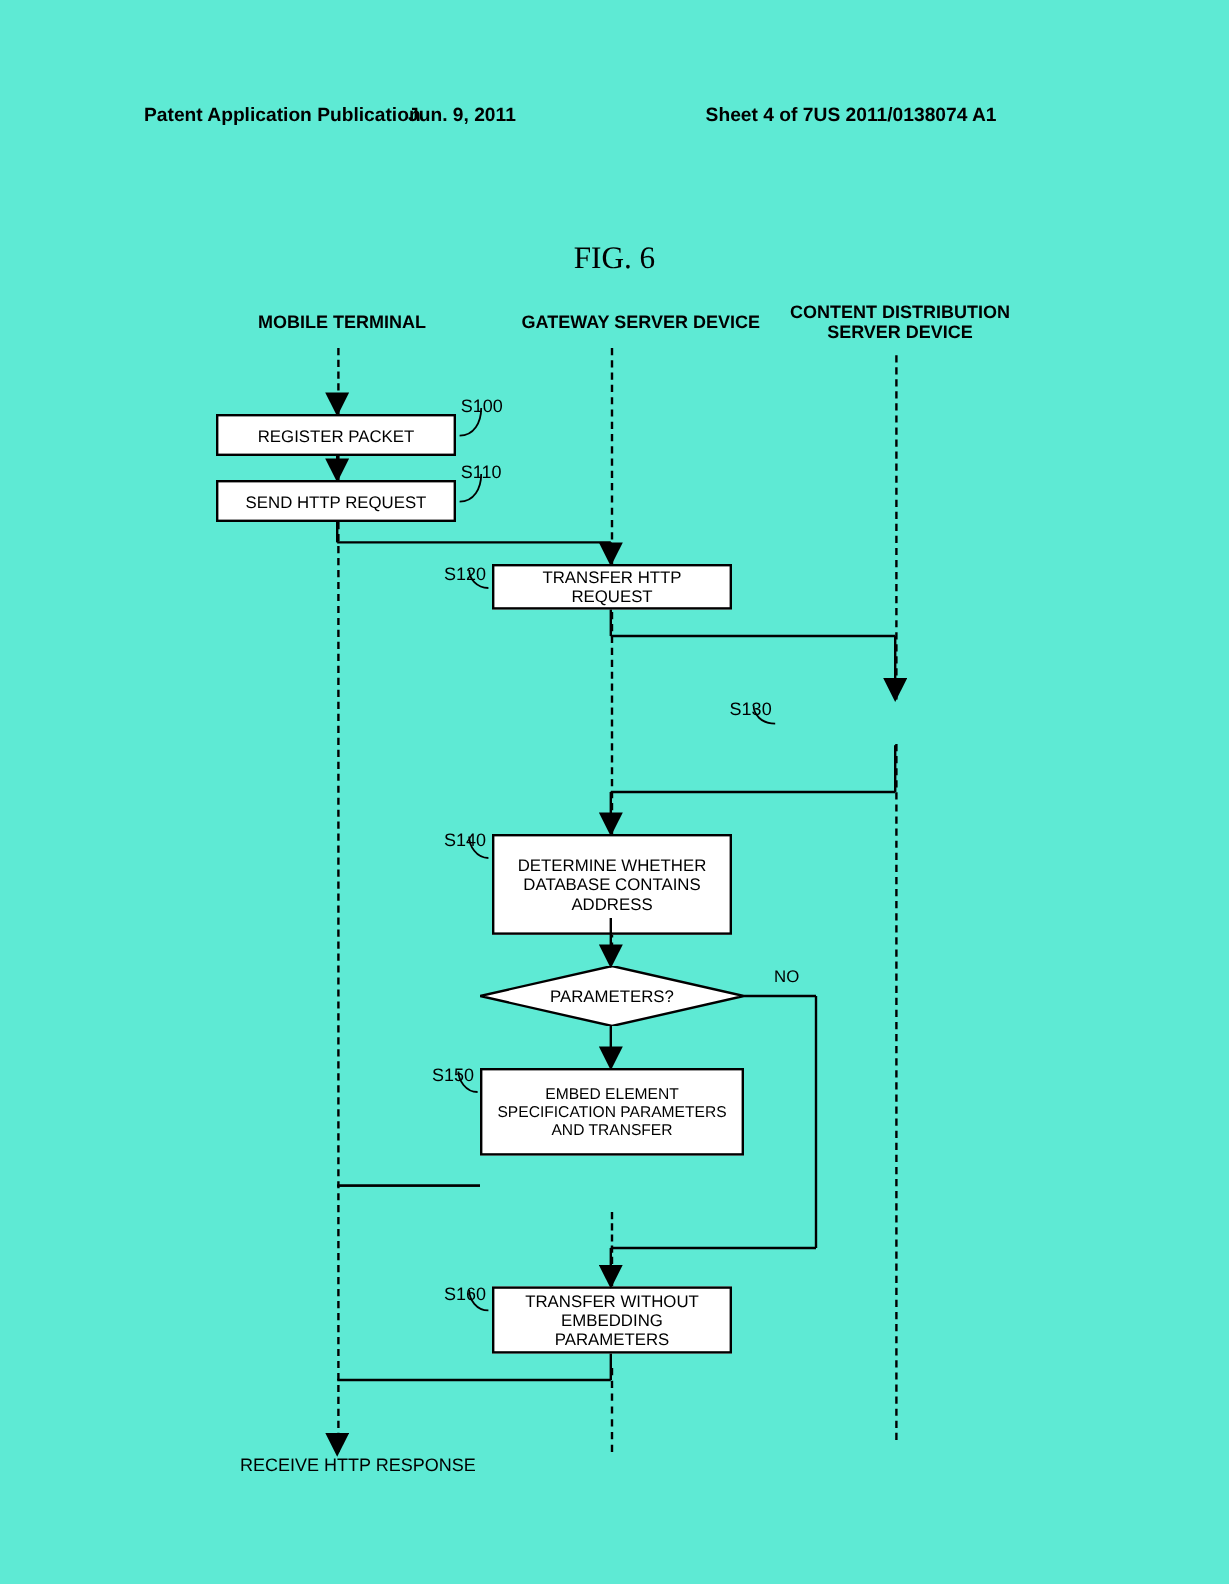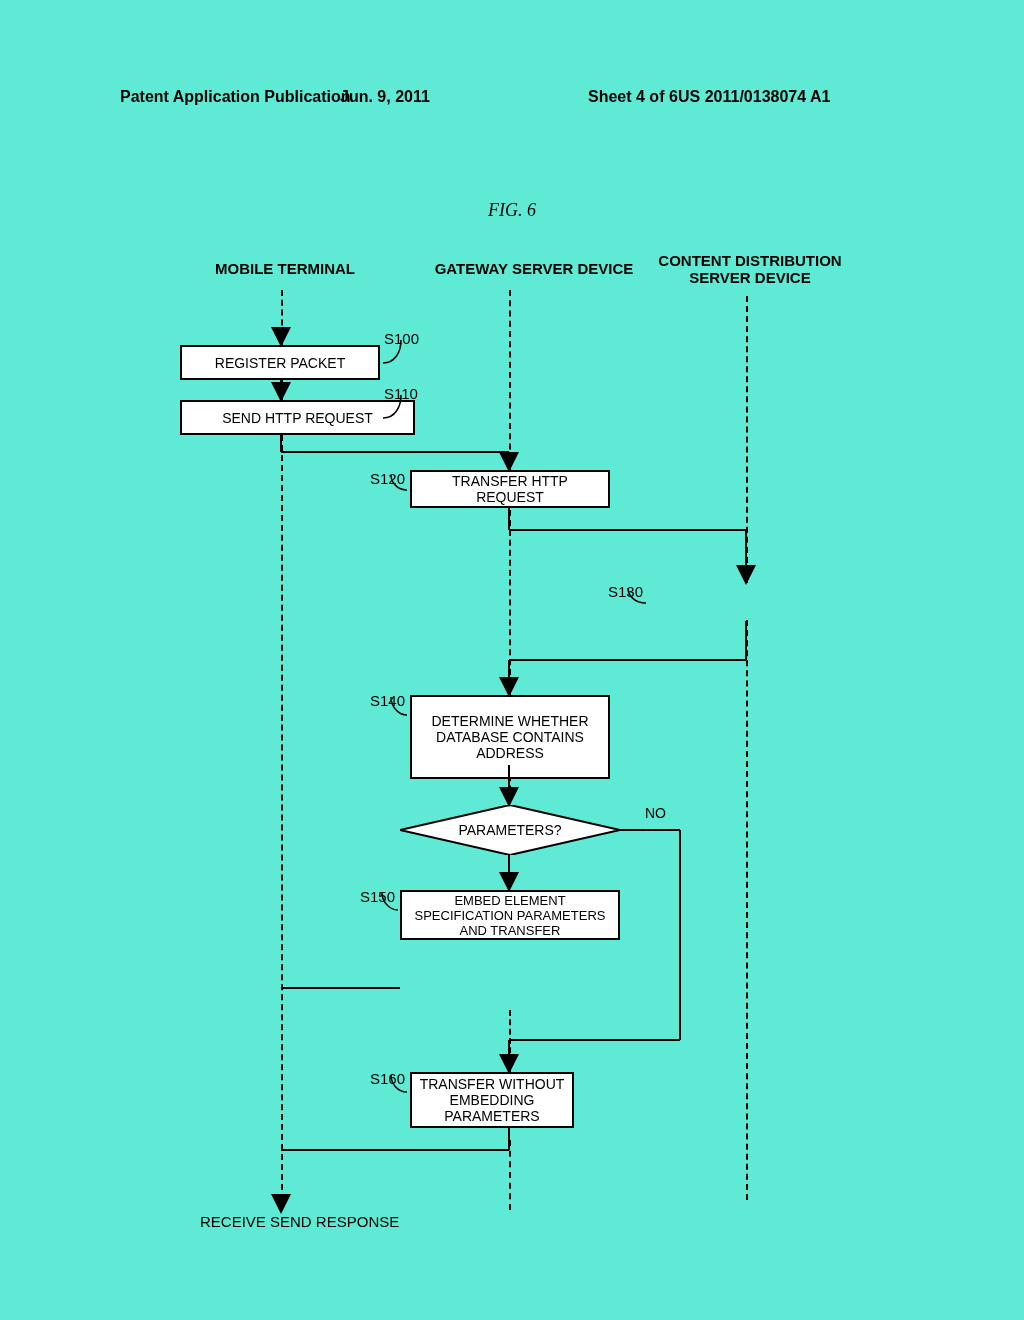--- a/index.html
+++ b/index.html
@@ -25,23 +25,22 @@
   .header .hl-left { position: absolute; left: 120px; }
   .header .hl-center { position: absolute; left: 340px; }
   .header .hl-right1 { position: absolute; left: 588px; }
   .header .hl-right2 { position: absolute; left: 678px; }
 
   .fig-title {
     position: absolute;
     top: 200px;
     width: 100%;
     text-align: center;
-    font-style: italic;
     font-family: "Times New Roman", serif;
-    font-size: 18px;
+    font-size: 26px;
   }
 
   .lane-header {
     position: absolute;
     font-size: 15px;
     font-weight: bold;
     text-align: center;
   }
 
   .lifeline {
@@ -103,21 +102,21 @@
   }
 </style>
 </head>
 <body>
 
 <div class="page">
 
   <div class="header">
     <span class="hl-left">Patent Application Publication</span>
     <span class="hl-center">Jun. 9, 2011</span>
-    <span class="hl-right1">Sheet 4 of 6</span>
+    <span class="hl-right1">Sheet 4 of 7</span>
     <span class="hl-right2">US 2011/0138074 A1</span>
   </div>
 
   <div class="fig-title">FIG. 6</div>
 
   <div class="lane-header" style="left:210px;top:260px;width:150px;">MOBILE TERMINAL</div>
   <div class="lane-header" style="left:424px;top:260px;width:220px;">GATEWAY SERVER DEVICE</div>
   <div class="lane-header" style="left:640px;top:252px;width:220px;text-align:center;line-height:1.15;">CONTENT DISTRIBUTION SERVER DEVICE</div>
 
   <div class="lifeline" style="left:281px;top:290px;height:55px;"></div>
@@ -130,47 +129,47 @@
   <div class="lifeline" style="left:509px;top:905px;height:30px;"></div>
   <div class="lifeline" style="left:509px;top:1010px;height:62px;"></div>
   <div class="lifeline" style="left:509px;top:1140px;height:70px;"></div>
 
   <div class="lifeline" style="left:746px;top:296px;height:287px;"></div>
   <div class="lifeline" style="left:746px;top:620px;height:580px;"></div>
 
   <div class="box" style="left:180px;top:345px;width:200px;height:35px;">REGISTER PACKET</div>
   <div class="step-label" style="left:384px;top:330px;">S100</div>
 
-  <div class="box" style="left:180px;top:400px;width:235px;height:35px;">SEND HTTP REQUEST</div>
+  <div class="box" style="left:180px;top:400px;width:200px;height:35px;">SEND HTTP REQUEST</div>
   <div class="step-label" style="left:384px;top:385px;">S110</div>
 
   <div class="box" style="left:410px;top:470px;width:200px;height:38px;">TRANSFER HTTP REQUEST</div>
   <div class="step-label" style="left:370px;top:470px;">S120</div>
 
   <div class="step-label" style="left:608px;top:583px;">S130</div>
 
   <div class="box" style="left:410px;top:695px;width:200px;height:84px;">DETERMINE WHETHER DATABASE CONTAINS ADDRESS</div>
   <div class="step-label" style="left:370px;top:692px;">S140</div>
 
   <div class="diamond-wrap" style="left:400px;top:805px;width:220px;height:50px;">
     <svg class="diamond" viewBox="0 0 220 50">
       <polygon points="110,0 220,25 110,50 0,25" fill="#fff" stroke="#000" stroke-width="2"></polygon>
     </svg>
     <div class="diamond-label">PARAMETERS?</div>
   </div>
   <div class="text-label" style="left:645px;top:805px;">NO</div>
   <div class="text-label" style="left:450px;top:865px;margin-top:36px;">YES</div>
 
-  <div class="box" style="left:400px;top:890px;width:220px;height:50px;font-size:13px;">EMBED ELEMENT SPECIFICATION PARAMETERS AND TRANSFER</div>
+  <div class="box" style="left:400px;top:890px;width:220px;height:73px;font-size:13px;">EMBED ELEMENT SPECIFICATION PARAMETERS AND TRANSFER</div>
   <div class="step-label" style="left:360px;top:888px;">S150</div>
 
-  <div class="box" style="left:410px;top:1072px;width:164px;height:56px;">TRANSFER WITHOUT EMBEDDING PARAMETERS</div>
+  <div class="box" style="left:410px;top:1072px;width:200px;height:56px;">TRANSFER WITHOUT EMBEDDING PARAMETERS</div>
   <div class="step-label" style="left:370px;top:1070px;">S160</div>
 
-  <div class="bottom-text" style="left:200px;top:1213px;">RECEIVE SEND RESPONSE</div>
+  <div class="bottom-text" style="left:200px;top:1213px;">RECEIVE HTTP RESPONSE</div>
 
   <svg class="overlay">
     <defs>
       <marker id="arrow" markerWidth="10" markerHeight="10" refX="8" refY="5" orient="auto">
         <path d="M0,0 L10,5 L0,10 z" fill="#000"></path>
       </marker>
     </defs>
 
     <path d="M383,363 C395,363 401,352 401,340" stroke="#000" stroke-width="1.5" fill="none"></path>
 

